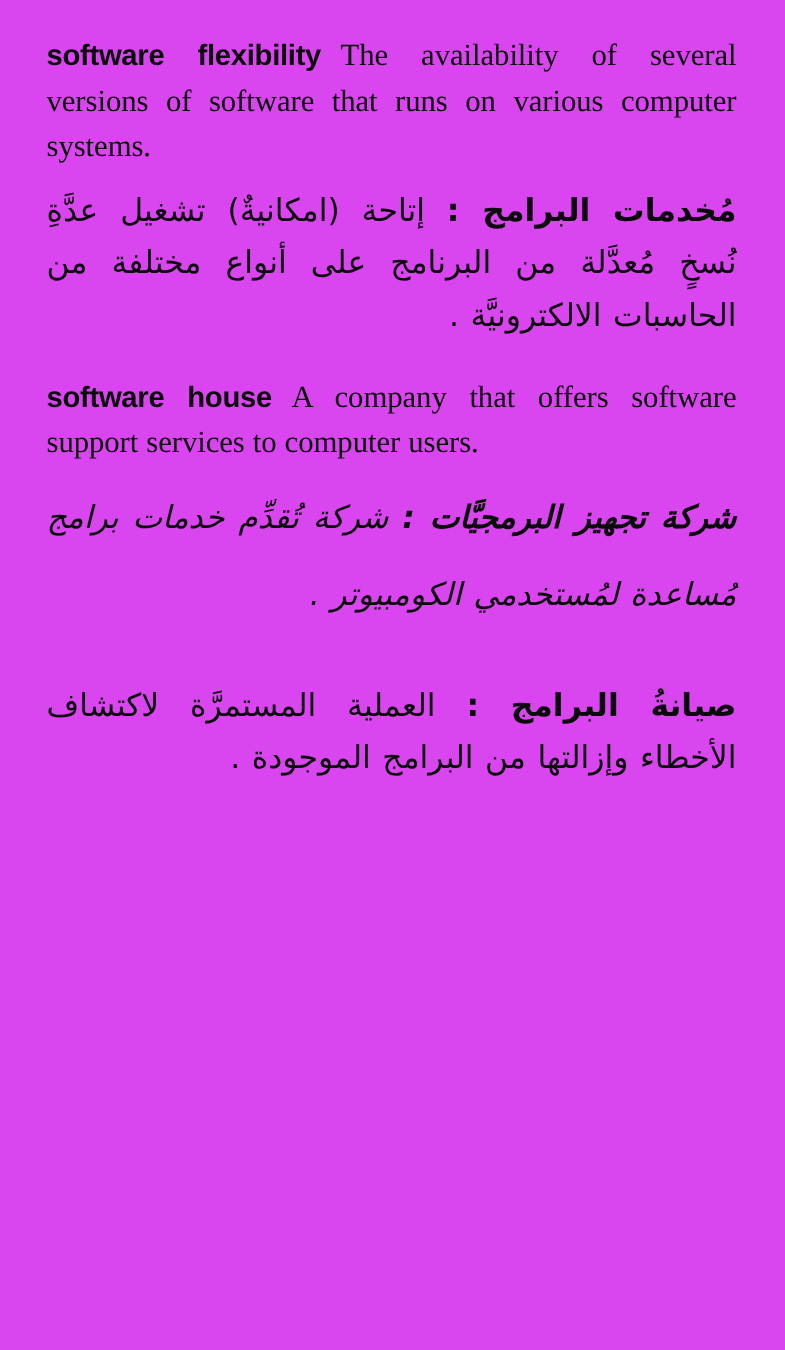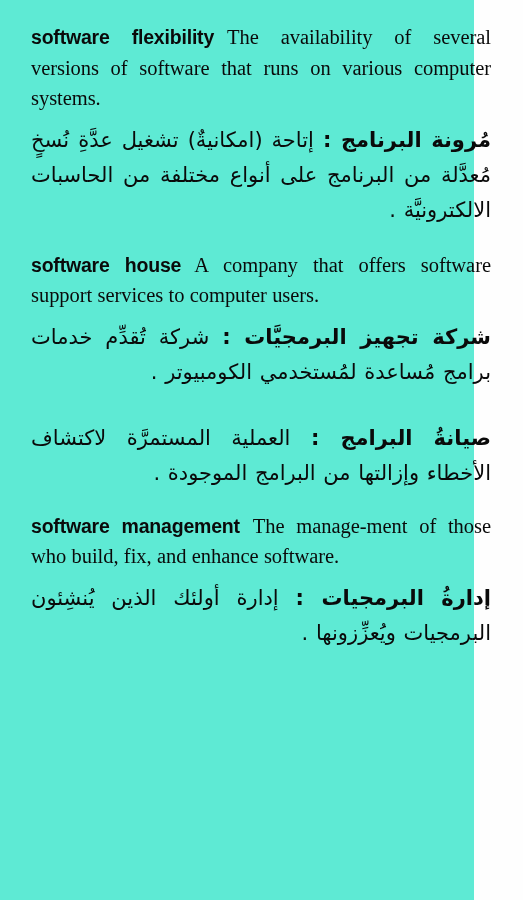--- a/index.html
+++ b/index.html
@@ -13,25 +13,25 @@
     background: #fefefe;
     font-family: "Liberation Serif", "DejaVu Serif", serif;
     color: #0a0a0a;
     overflow: hidden;
     position: relative;
   }
   .page {
     position: absolute;
     left: 0;
     top: 0;
-    width: 474px;
+    width: 523px;
     height: 900px;
     padding: 0;
     box-sizing: border-box;
-    background: #5eead4;
+    background: #d946ef;
   }
   .column {
     position: absolute;
     left: 31px;
     top: 22px;
     width: 460px;
   }
 
   .entry {
     margin-bottom: 20px;
@@ -74,37 +74,37 @@
   }
   .ar-head {
     font-weight: bold;
     letter-spacing: 0.5px;
   }
 
   
   .entry-1 { margin-bottom: 22px; }
   .entry-1 .ar-block { margin-top: 9px; line-height: 35px; }
   .entry-2 { margin-bottom: 31px; }
-  .entry-2 .ar-block { margin-top: 9px; line-height: 35px; }
+  .entry-2 .ar-block { margin-top: 9px; line-height: 51px; font-style: italic; }
   .entry-3 { margin-bottom: 20px; }
   .entry-3 .ar-block { margin-top: 16px; line-height: 35px; }
   .entry-4 .ar-block { margin-top: 9px; line-height: 35px; }
 </style>
 </head>
 <body>
 
 <div class="page">
   <div class="column">
 
     <div class="entry entry-1">
       <div class="en-block">
         <span class="headword">software flexibility</span><span class="gap"></span><span>The availability of several versions of software that runs on various computer systems.</span>
       </div>
       <div class="ar-block">
-        <span class="ar-head">مُرونة البرنامج :</span>
+        <span class="ar-head">مُخدمات البرامج :</span>
         <span>إتاحة (امكانيةٌ) تشغيل عدَّةِ نُسخٍ مُعدَّلة من البرنامج على أنواع مختلفة من الحاسبات الالكترونيَّة .</span>
       </div>
     </div>
 
     <div class="entry entry-2">
       <div class="en-block">
         <span class="headword">software house</span><span class="gap"></span><span>A company that offers software support services to computer users.</span>
       </div>
       <div class="ar-block">
         <span class="ar-head">شركة تجهيز البرمجيَّات :</span>
@@ -112,24 +112,15 @@
       </div>
     </div>
 
     <div class="entry entry-3">
       <div class="ar-block">
         <span class="ar-head">صيانةُ البرامج :</span>
         <span>العملية المستمرَّة لاكتشاف الأخطاء وإزالتها من البرامج الموجودة .</span>
       </div>
     </div>
 
-    <div class="entry entry-4">
-      <div class="en-block">
-        <span class="headword">software management</span><span class="gap"></span><span>The manage‐ment of those who build, fix, and enhance software.</span>
-      </div>
-      <div class="ar-block">
-        <span class="ar-head">إدارةُ البرمجيات :</span>
-        <span>إدارة أولئك الذين يُنشِئون البرمجيات ويُعزِّزونها .</span>
-      </div>
-    </div>
 
   </div>
 </div>
 
 </body></html>

